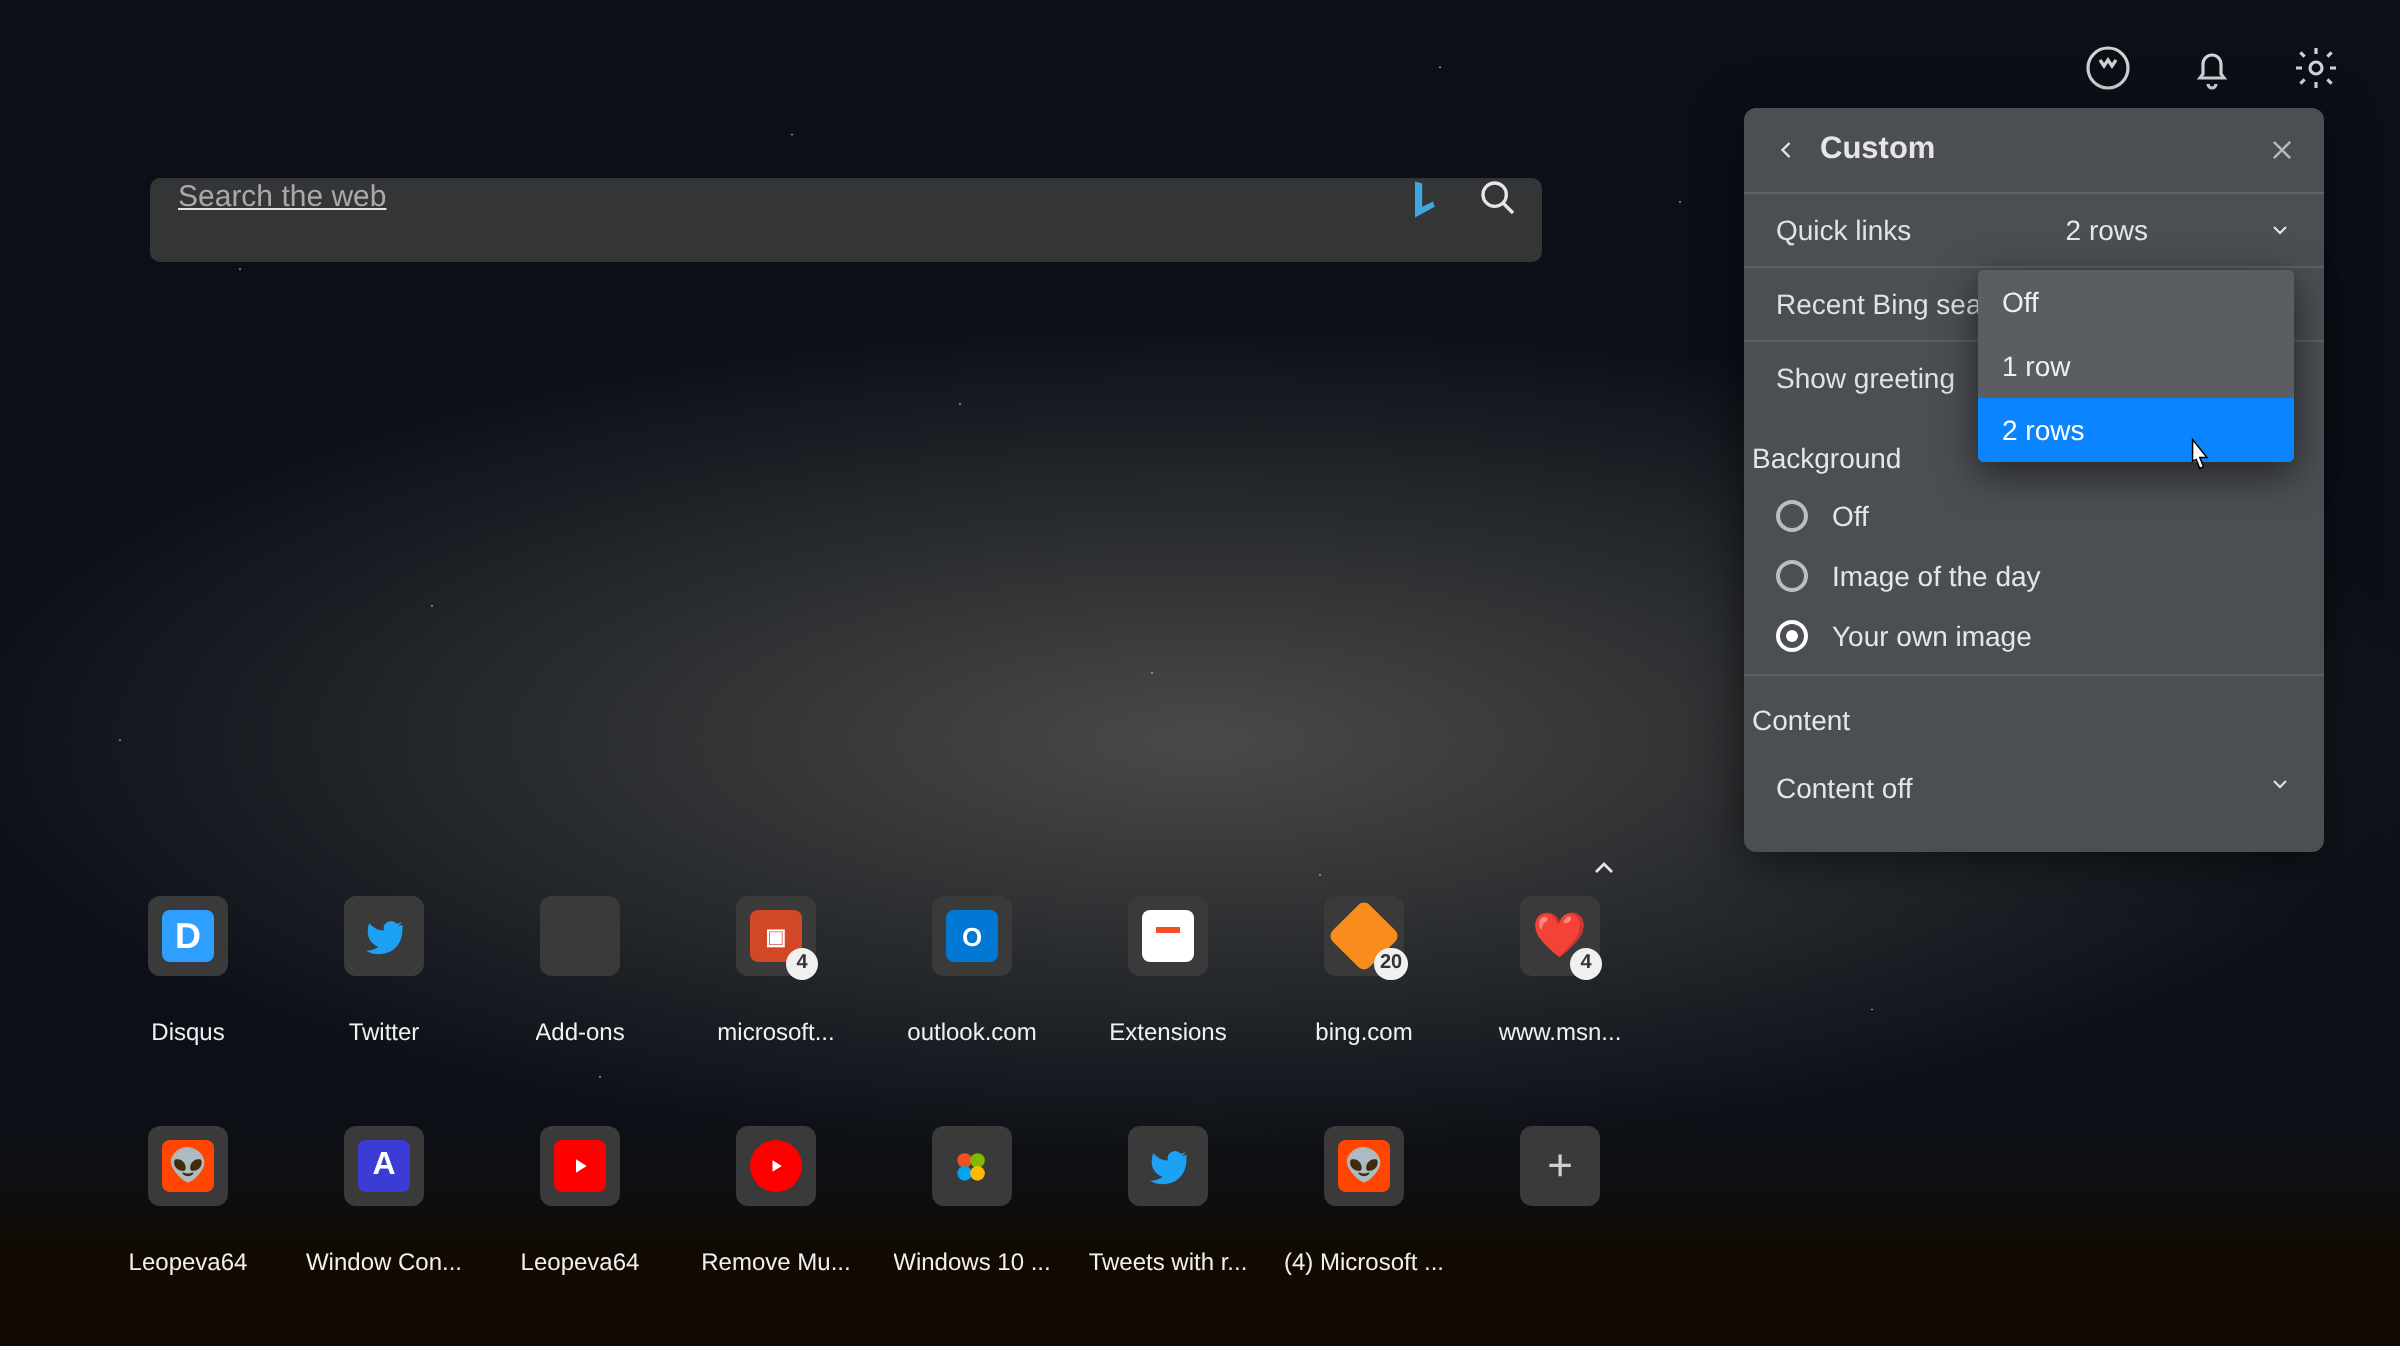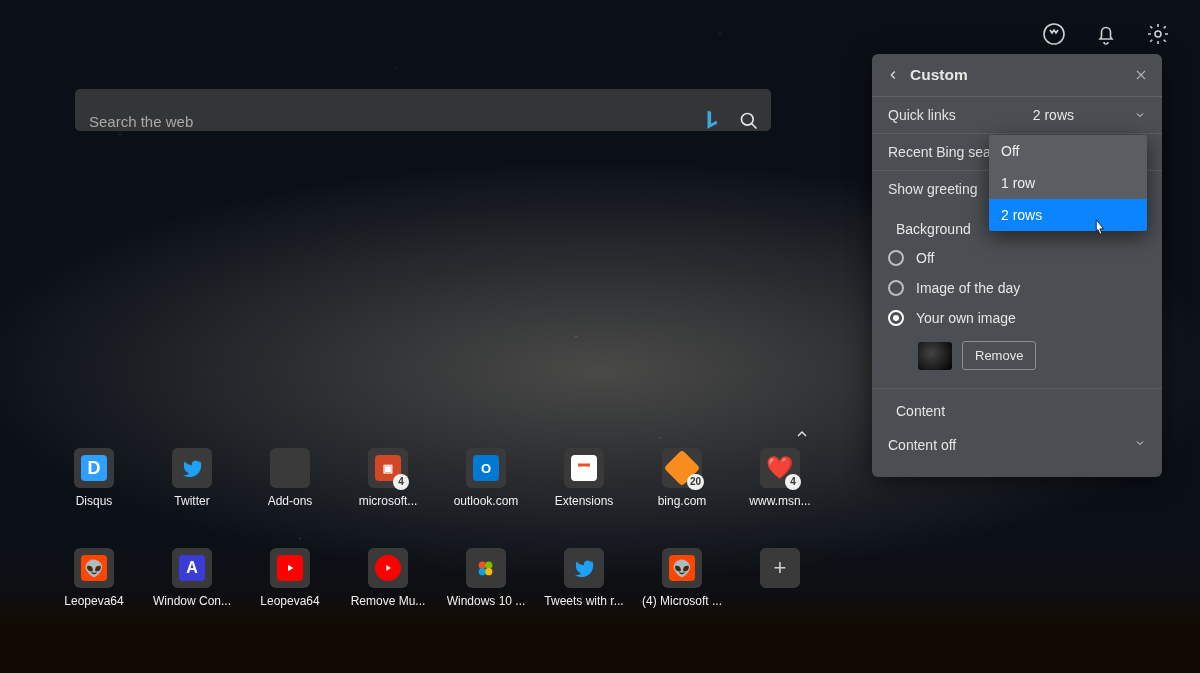--- a/index.html
+++ b/index.html
@@ -45,22 +45,23 @@
   }
   .topbar .ticon { width: 24px; height: 24px; cursor: pointer; opacity: .9; }
   .topbar .ticon svg { width:100%; height:100%; }
 
   
   .search {
     position: absolute; left: 75px; top: 89px;
     width: 696px; height: 42px;
     background: rgba(60,60,60,0.85);
     border-radius: 5px;
-    display: flex; align-items: flex-end;
+    display: flex; align-items: flex-start;
     padding: 0 12px;
+    text-decoration: underline;
   }
   .search input {
     flex: 1; background: transparent; border: none; outline: none;
     color: #ddd; font-size: 15px;
   }
   .search input::placeholder { color: #a9a9a9; }
   .search .bing-glyph { width:18px; height:22px; margin-right: 18px;}
   .search .mag { width:20px; height:20px; }
 
   
@@ -70,21 +71,21 @@
     grid-template-columns: repeat(8, 98px);
     row-gap: 40px; column-gap: 0;
   }
   .tile { width:98px; display:flex; flex-direction:column; align-items:center; cursor:pointer; position:relative;}
   .tile .box {
     width:40px; height:40px; border-radius:6px;
     background:#3a3a3a; display:flex; align-items:center; justify-content:center;
     position:relative;
   }
   .tile .box .inner { width:26px; height:26px; border-radius:4px; display:flex; align-items:center; justify-content:center; }
-  .tile .label { margin-top:6px; font-size:12px; color:#f0f0f0; max-width:88px; white-space:nowrap; overflow:hidden; text-overflow:ellipsis; text-align:center;}
+  .tile .label { margin-top:21px; font-size:12px; color:#f0f0f0; max-width:88px; white-space:nowrap; overflow:hidden; text-overflow:ellipsis; text-align:center;}
   .tile .badge {
     position:absolute; top:26px; left:54px;
     min-width:16px; height:16px; padding:0 3px;
     background:#f0f0f0; color:#333; border-radius:8px;
     font-size:10px; line-height:16px; text-align:center; font-weight:600;
   }
 
   
   .ic-disqus{background:#2e9fff;color:#fff;font-weight:700;font-size:18px;}
   .ic-twitter{color:#1da1f2;}
@@ -133,21 +134,21 @@
     border-bottom:1px solid rgba(255,255,255,0.10);
   }
   .panel .row.noborder{border-bottom:none;}
   .panel .row .lbl{color:#e2e2e2;}
   .panel .dropdown {
     display:flex; align-items:center; gap:60px; cursor:pointer;
     color:#e6e6e6;
   }
   .panel .chev{width:12px;height:12px;}
 
-  .panel .section-title{ padding:14px 24px 6px; color:#e6e6e6;}
+  .panel .section-title{ padding:14px 4px 6px; color:#e6e6e6;}
   .panel .radio-row{
     display:flex; align-items:center; gap:12px;
     padding:7px 16px;
     cursor:pointer;
   }
   .panel .radio{
     width:16px;height:16px;border-radius:50%;
     border:2px solid #bdbdbd; position:relative; flex:none;
   }
   .panel .radio.checked{border-color:#fff;}
@@ -413,24 +414,20 @@
     <span>Off</span>
   </div>
   <div class="radio-row">
     <span class="radio"></span>
     <span>Image of the day</span>
   </div>
   <div class="radio-row">
     <span class="radio checked"></span>
     <span>Your own image</span>
   </div>
-  <div class="thumb-row">
-    <div class="thumb"></div>
-    <button class="btn">Remove</button>
-  </div>
 
 
   <div class="divider"></div>
 
   <div class="section-title" style="padding-top:10px">Content</div>
 
   <div class="big-row">
     <span>Content off</span>
     <span class="chev">
       <svg viewBox="0 0 24 24" fill="none" stroke="#e6e6e6" stroke-width="2">

